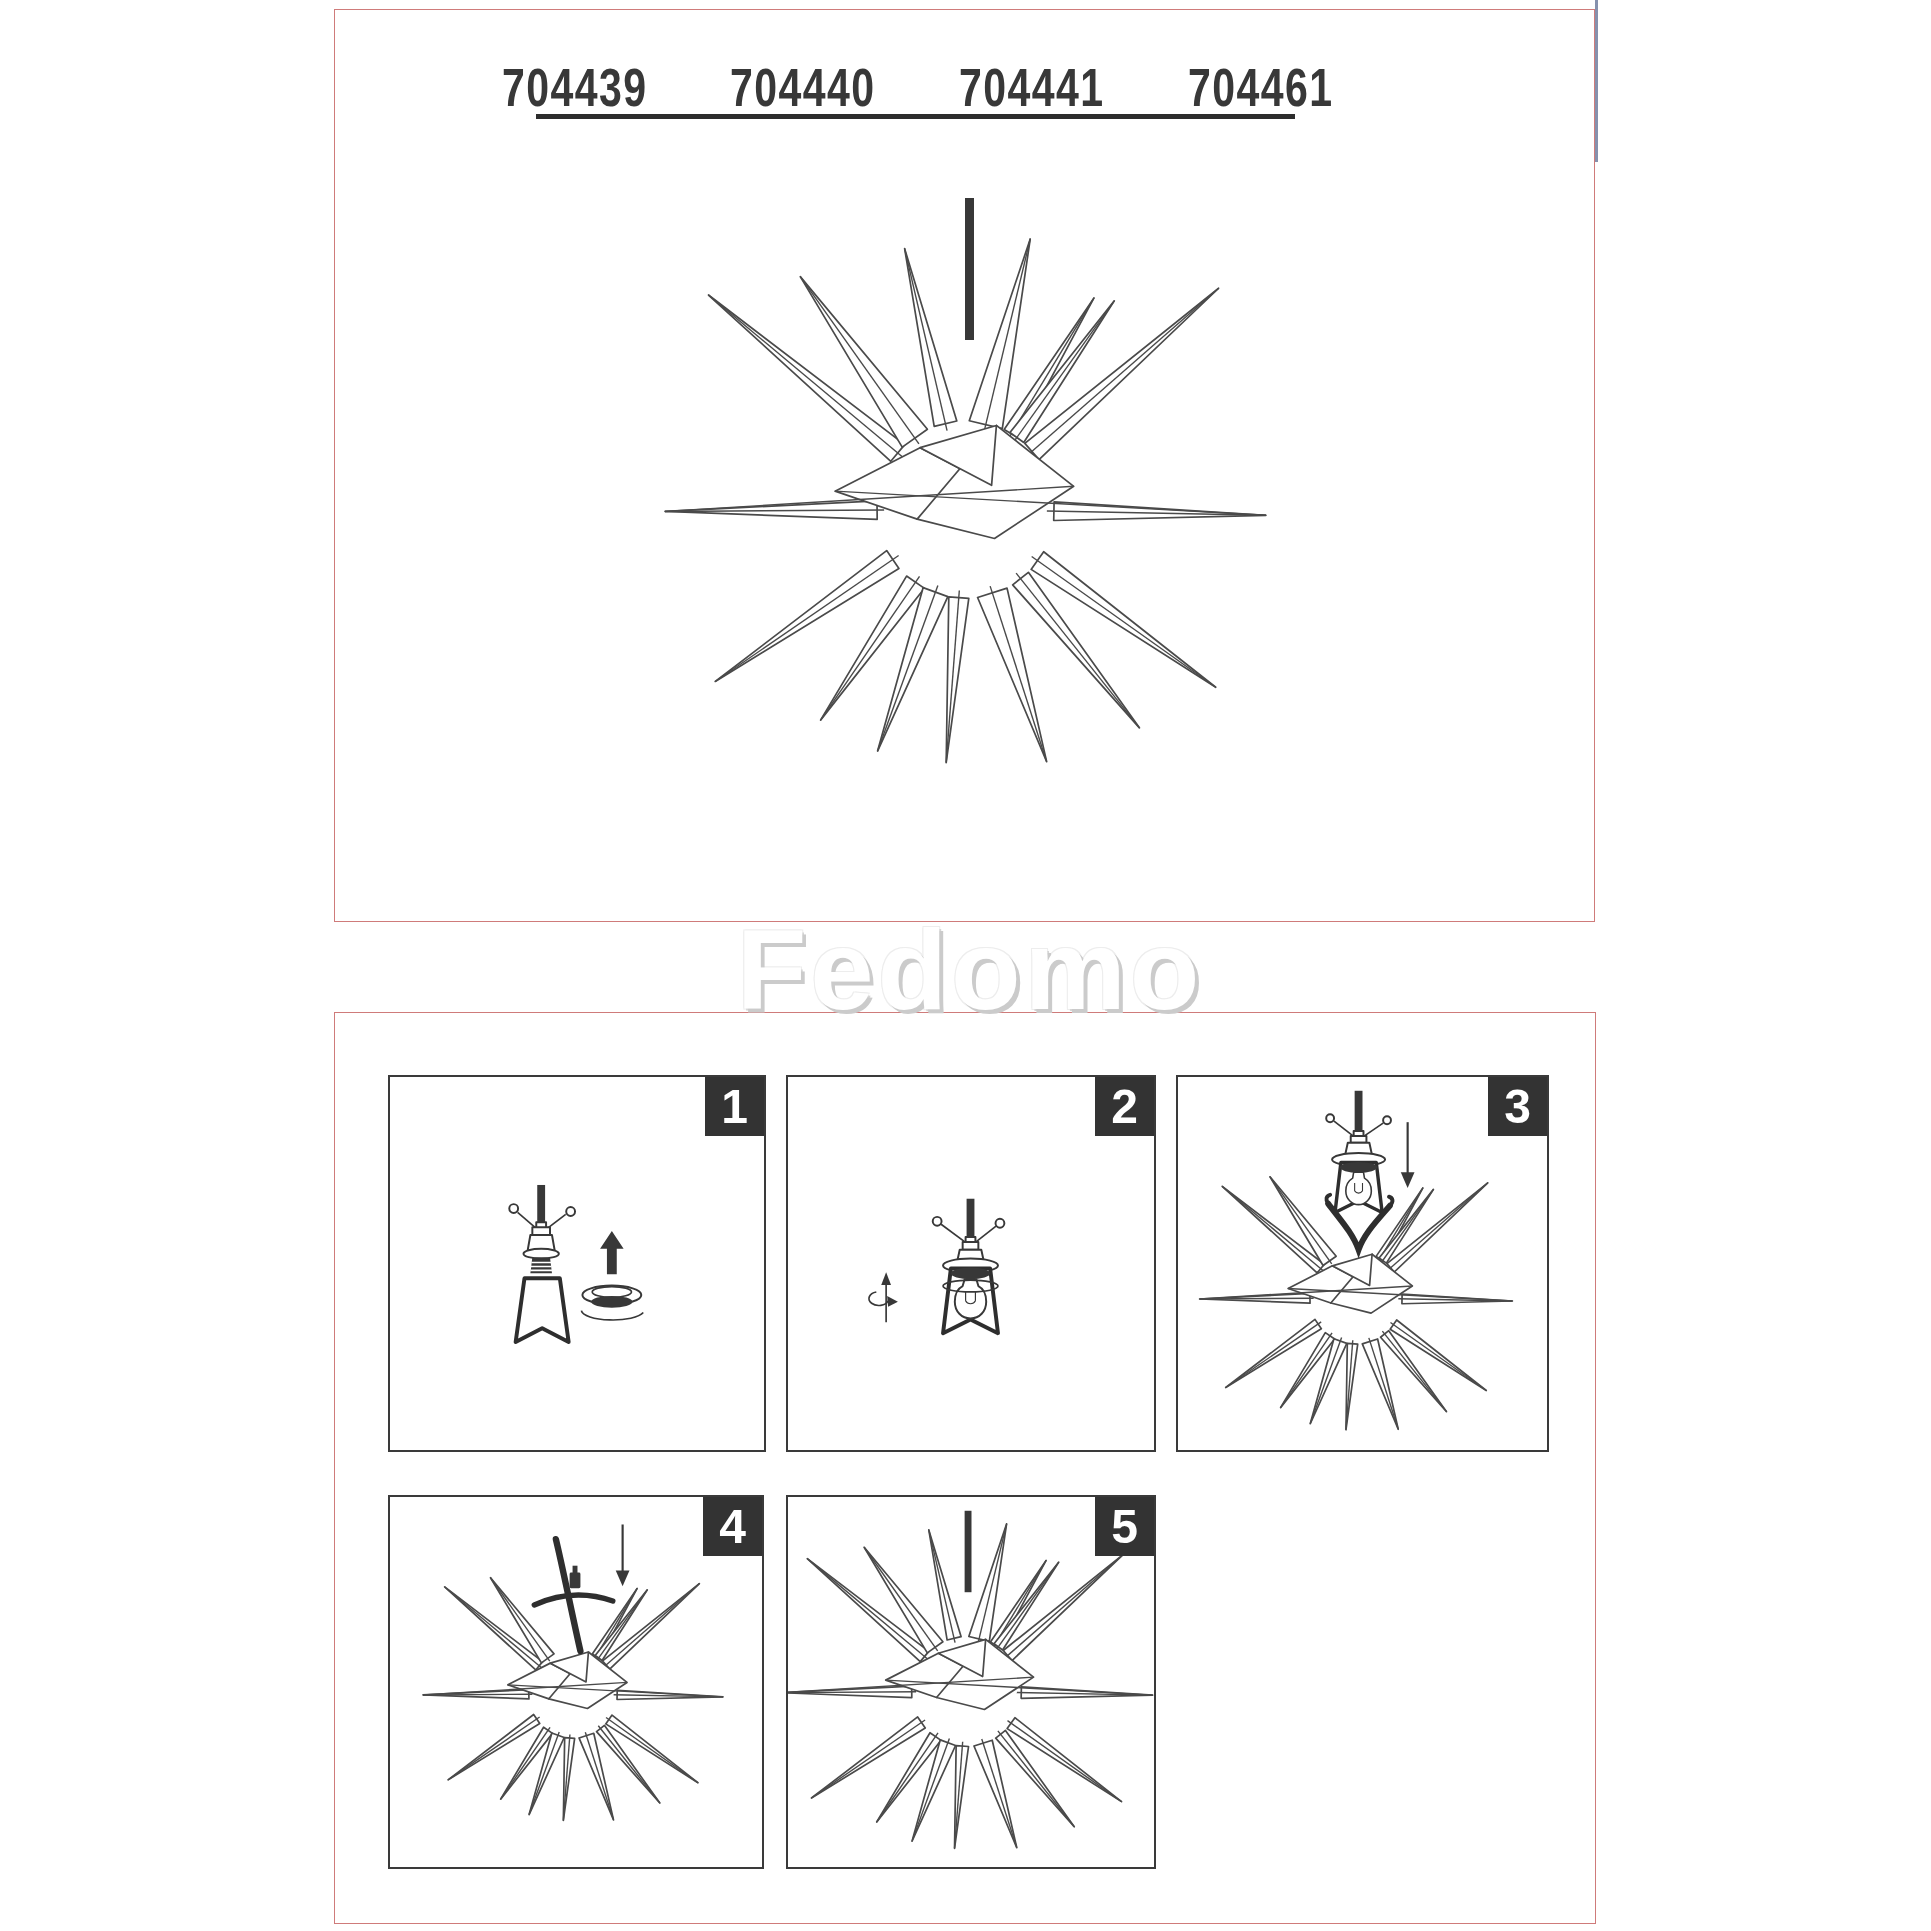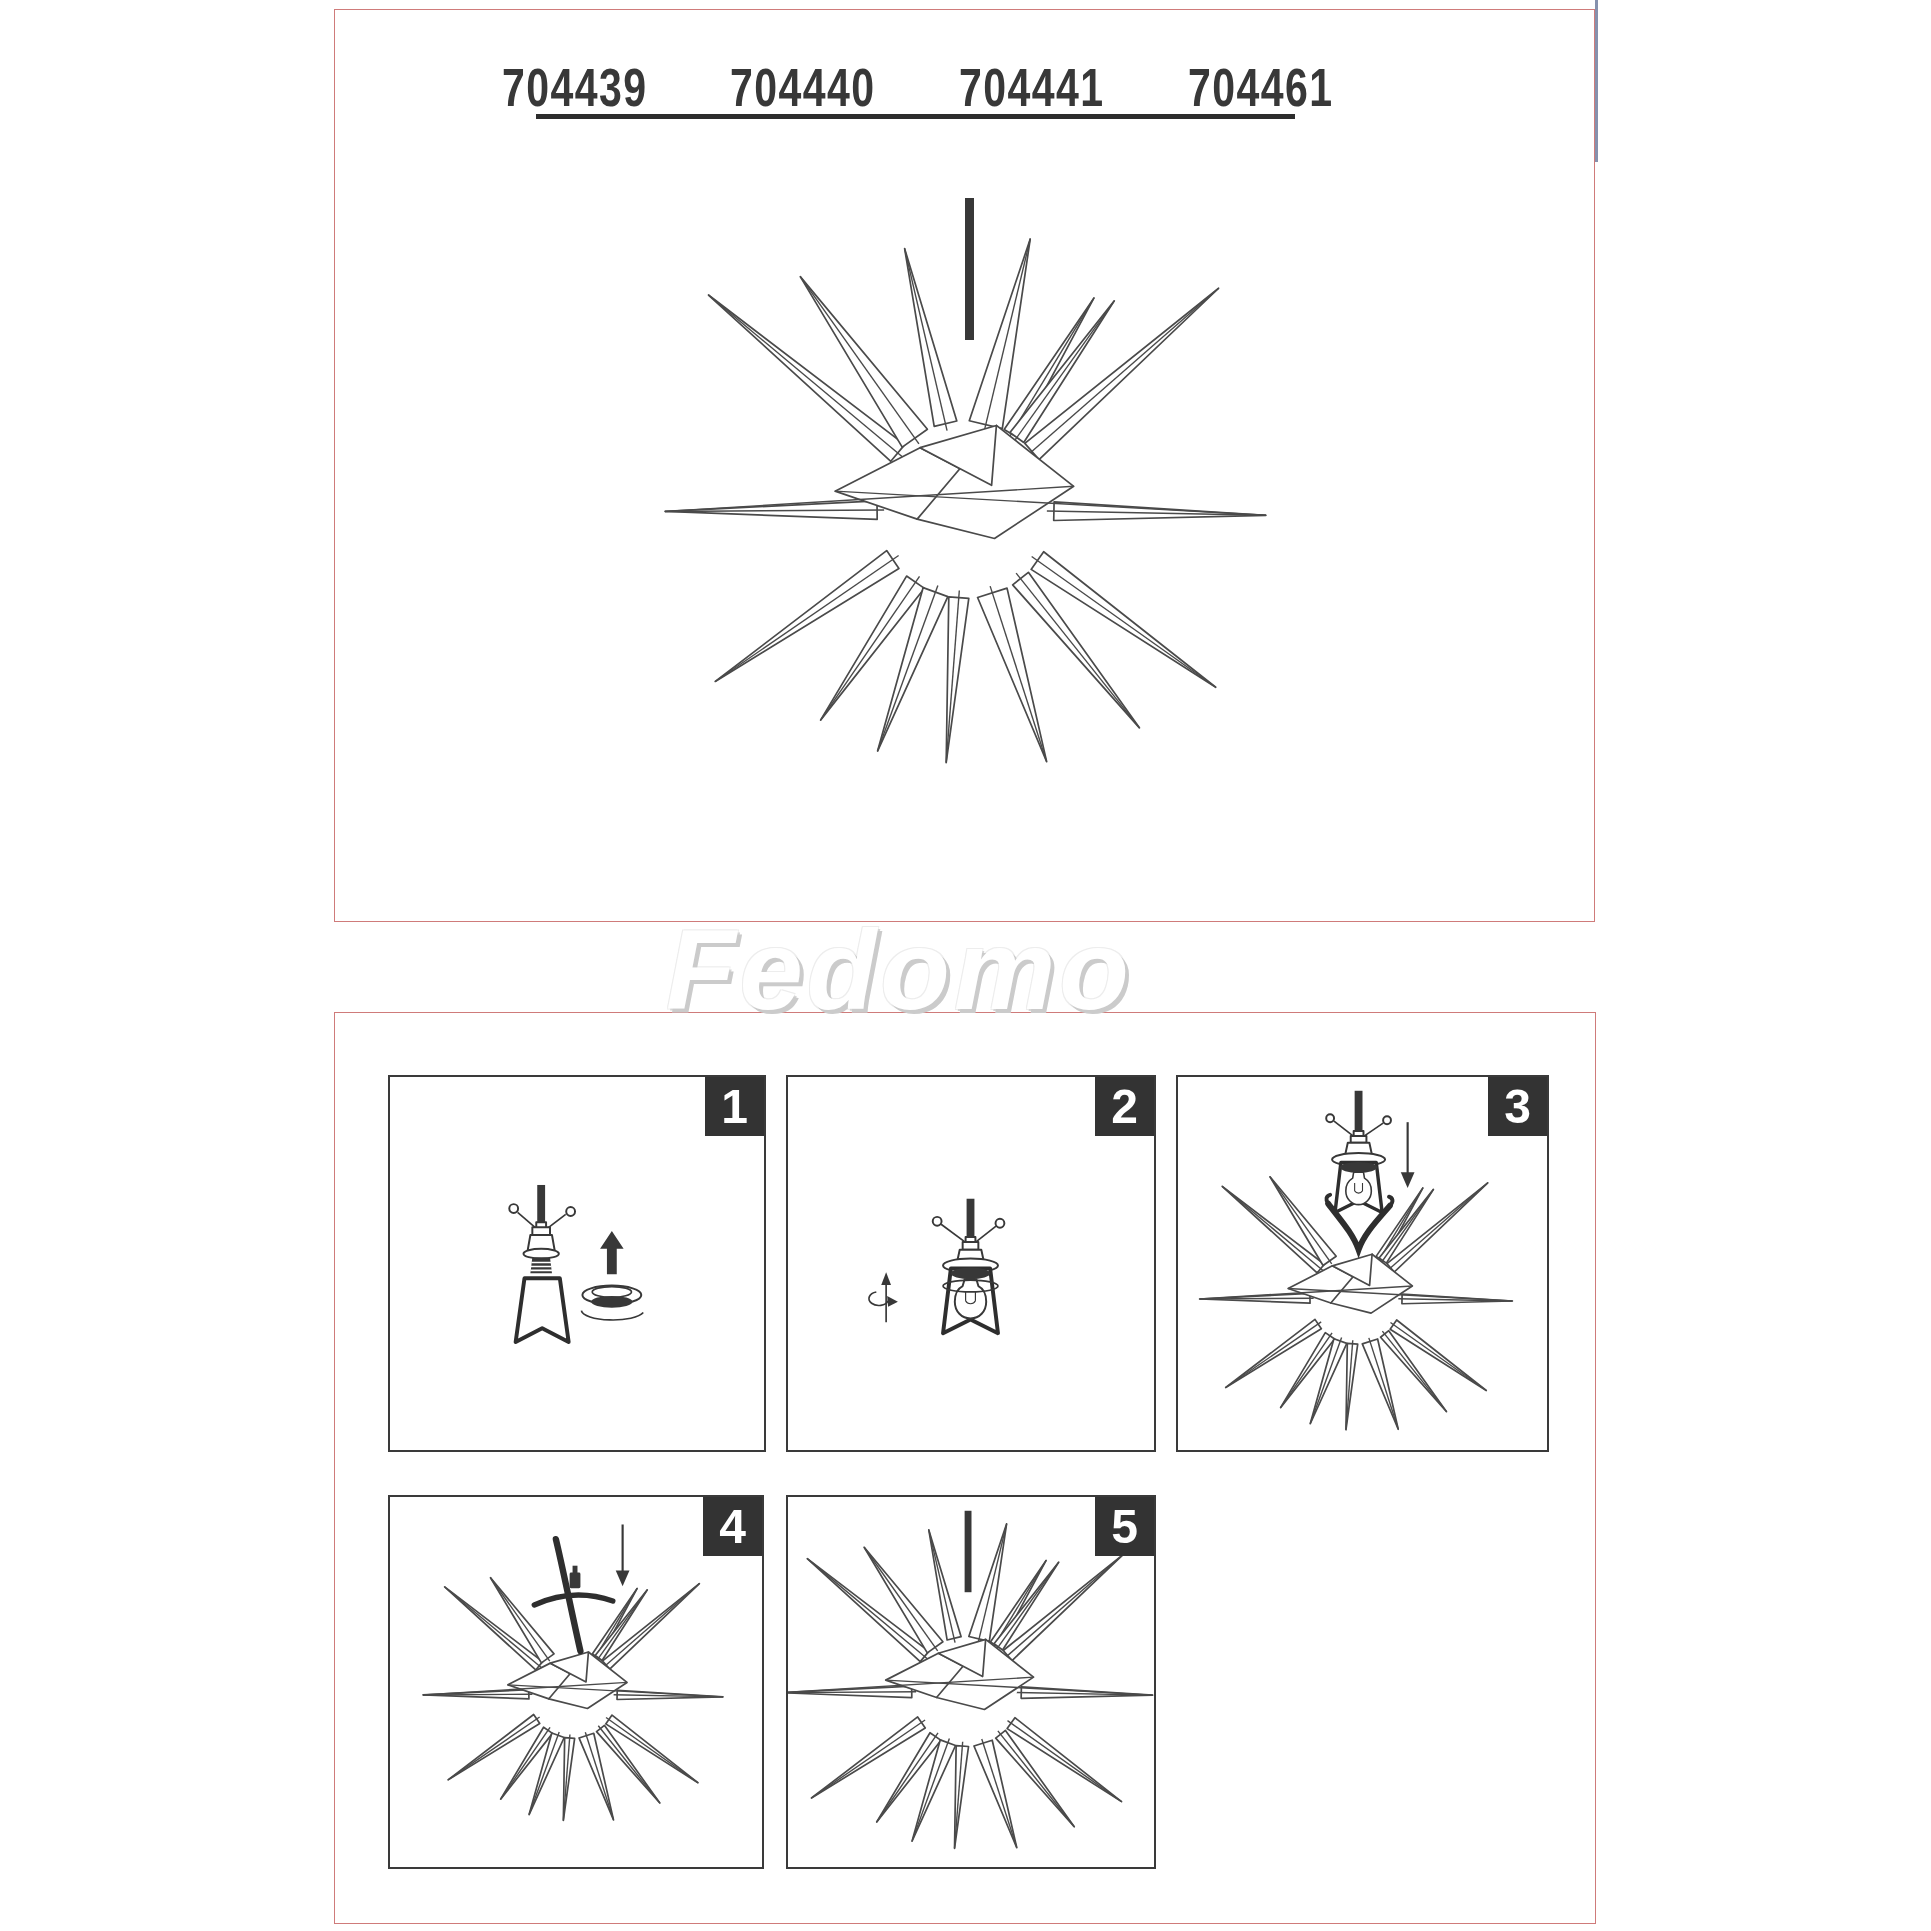--- a/index.html
+++ b/index.html
@@ -15,21 +15,21 @@
   .code{font-size:54px;font-weight:bold;color:var(--ink,#383838);line-height:46px;
         letter-spacing:1.9px;transform:scaleX(0.76);white-space:nowrap;}
   .codes-underline{position:absolute;left:536px;top:114px;width:759px;height:4.8px;
         background:#2d2d2d;z-index:2;}
 
   #star-main{position:absolute;left:637px;top:181px;width:657px;height:657px;}
   .cord-main{position:absolute;left:965px;top:198px;width:8.7px;height:142px;
         background:var(--ink,#333);z-index:3;}
 
   .watermark{position:absolute;left:666px;top:893px;width:608px;height:154px;z-index:6;
-        font-size:114px;line-height:154px;font-style:italic;font-weight:bold;
+        text-align:center;font-size:114px;line-height:154px;font-weight:bold;
         letter-spacing:3.9px;color:#ffffff;
         text-shadow:3.9px 3.9px 0 #cbcbcb,1.9px 1.9px 0 #d6d6d6,-1px -1px 0 #ededed,
                     1px -1px 0 #ededed,-1px 1px 0 #ededed;}
 
   .panel{position:absolute;border:2.9px solid #3a3a3a;background:#fff;overflow:hidden;z-index:5;}
   #p1{left:388px;top:1075px;width:374px;height:373px;}
   #p2{left:786px;top:1075px;width:366px;height:373px;}
   #p3{left:1176px;top:1075px;width:369px;height:373px;}
   #p4{left:388px;top:1495px;width:372px;height:370px;}
   #p5{left:786px;top:1495px;width:366px;height:370px;}

